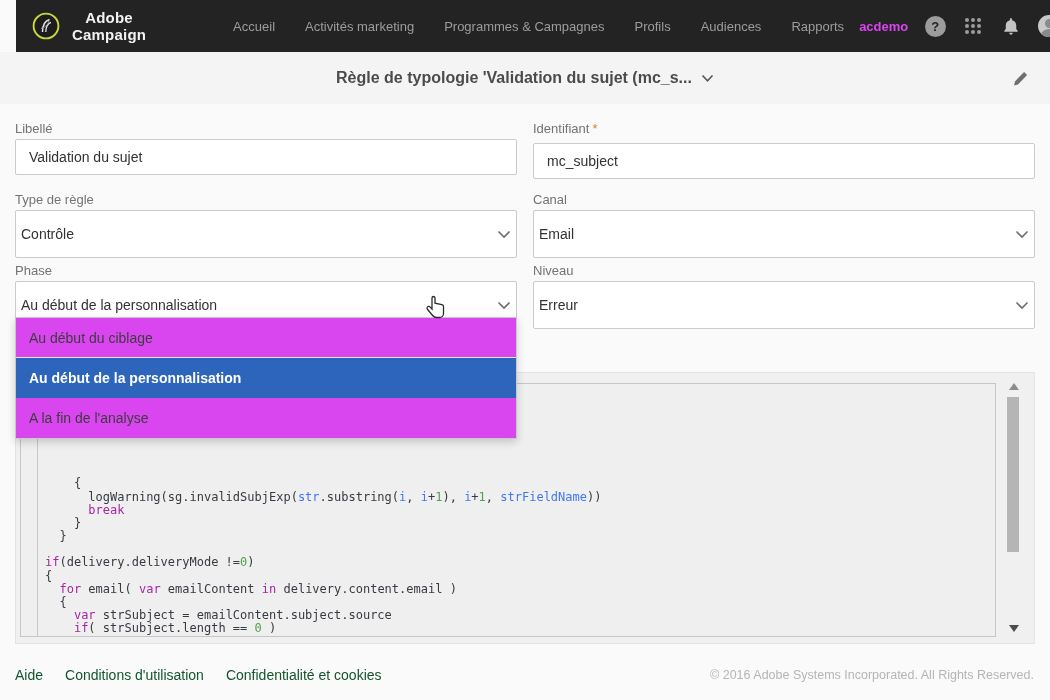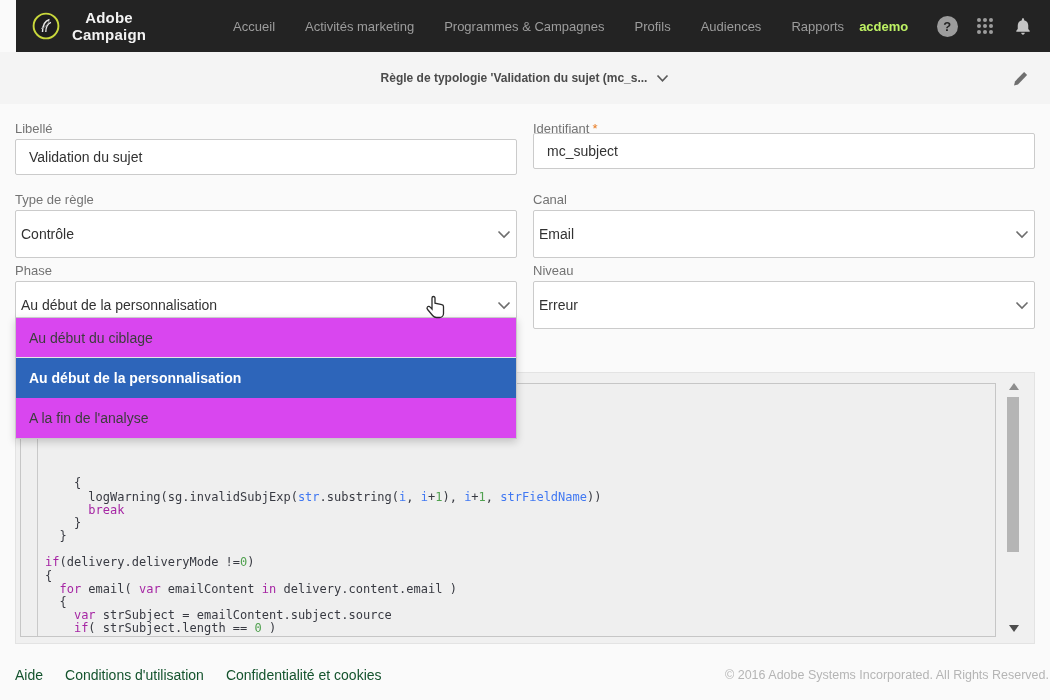--- a/index.html
+++ b/index.html
@@ -9,36 +9,36 @@
 
   
   .navbar { position:absolute; left:16px; top:0; width:1050px; height:52px; background:#232323;
             display:flex; align-items:center;text-align:center; }
   .brand { display:flex; align-items:center; margin-left:16px; }
   .logo { width:28px; height:28px; display:inline-block; }
   .brand-name { color:#f2f2f2; font-size:15px; font-weight:bold; margin-left:12px; letter-spacing:.2px; }
   .nav { display:flex; align-items:center; margin-left:72px; }
   .nav-item { color:#9c9c9c; font-size:13px; padding:0 15px; cursor:pointer; white-space:nowrap; }
   .nav-right { margin-left:auto; display:flex; align-items:center; margin-right:14px; }
-  .account { color:#bef264; font-size:13px; font-weight:bold; margin-right:20px; cursor:pointer; }
+  .account { color:#d946ef; font-size:13px; font-weight:bold; margin-right:8px; cursor:pointer; }
   .icon-btn { display:inline-flex; align-items:center; justify-content:center; width:24px; height:24px;
               margin:0 7px; cursor:pointer; }
   .icon-help { width:21px; height:21px; border-radius:50%; background:#9c9c9c; color:#232323;
                font-size:13px; font-weight:bold; display:flex; align-items:center; justify-content:center; }
   .icon-avatar { position:relative; width:22px; height:22px; border-radius:50%; background:#c9c9c9; overflow:hidden; }
   .icon-avatar::before { content:""; position:absolute; left:6.5px; top:4px; width:9px; height:9px;
                          border-radius:50%; background:#8a8a8a; }
   .icon-avatar::after { content:""; position:absolute; left:2.5px; top:14px; width:17px; height:12px;
                         border-radius:50%; background:#8a8a8a; }
 
   
   .titlebar { position:absolute; left:0; top:52px; width:1050px; height:52px; background:#f4f4f4;
               display:flex; align-items:center; justify-content:center; }
   .title-wrap { display:inline-flex; align-items:center; gap:9px; cursor:pointer; }
-  .page-title { color:#4b4b4b; font-size:12px; font-weight:bold; }
+  .page-title { color:#4b4b4b; font-size:16px; font-weight:bold; }
   .edit-btn { position:absolute; right:18px; top:14px; width:24px; height:24px; cursor:pointer;
               display:flex; align-items:center; justify-content:center; }
 
   
   .f-label { position:absolute; font-size:13px; color:#737373; }
   .f-label .req { color:#e87a21; margin-left:3px; }
   .f-input { position:absolute; width:502px; height:36px; background:#fff; border:1px solid #cbcbcb;
              border-radius:2px; font-family:"Liberation Sans",sans-serif; font-size:14px; color:#323232;
              padding:0 13px; outline:none; }
   .f-select { position:absolute; width:502px; height:48px; background:#fff; border:1px solid #cbcbcb;
@@ -74,21 +74,21 @@
   .sb-thumb { position:absolute; left:0; top:18px; width:12px; height:155px; background:#b5b5b5; cursor:pointer; }
   .arr-down { position:absolute; left:1.5px; top:246px; width:0; height:0;
               border-left:5px solid transparent; border-right:5px solid transparent;
               border-top:7px solid #4d4d4d; cursor:pointer; }
 
   
   .footer { position:absolute; left:0; top:650px; width:1050px; height:50px; background:#fafafa;
             display:flex; align-items:center; }
   .foot-link { color:#14532d; font-size:14px; margin-right:22px; cursor:pointer; }
   .foot-links { margin-left:15px; display:flex; }
-  .copyright { margin-left:auto; margin-right:1px; color:#b5b5b5; font-size:12.5px; }
+  .copyright { margin-left:auto; margin-right:16px; color:#b5b5b5; font-size:12.5px; }
 
   
   .cursor { position:absolute; left:425px; top:295px; z-index:30; pointer-events:none; }
 </style>
 </head>
 <body>
 
 <div class="page">
 
   <header class="navbar">
@@ -155,21 +155,21 @@
       <svg width="17" height="17" viewBox="0 0 17 17">
         <path d="M12.1 1.9 l3 3 L6 14.4 l-4 1 1-4 z" fill="#6f6f6f"></path>
       </svg>
     </span>
   </div>
 
   <span class="f-label" style="left:15px; top:121px;"><span>Libellé</span></span>
   <input class="f-input" style="left: 15px; top: 139px;" readonly="" value="Validation du sujet">
 
   <span class="f-label" style="left:533px; top:121px;"><span>Identifiant</span><span class="req">*</span></span>
-  <input class="f-input" style="left: 533px; top: 133px;" readonly="" value="mc_subject">
+  <input class="f-input" style="left: 533px; top: 143px;" readonly="" value="mc_subject">
 
   <span class="f-label" style="left:15px; top:192px;"><span>Type de règle</span></span>
   <div class="f-select" style="left:15px; top:210px;">
     <span class="sel-val">Contrôle</span>
     <span><svg width="14" height="9" viewBox="0 0 14 9">
           <path d="M1.5 1.5 L7 7 L12.5 1.5" stroke="#6e6e6e" stroke-width="1.6" fill="none"></path>
         </svg></span>
   </div>
 
   <span class="f-label" style="left:533px; top:192px;"><span>Canal</span></span>

